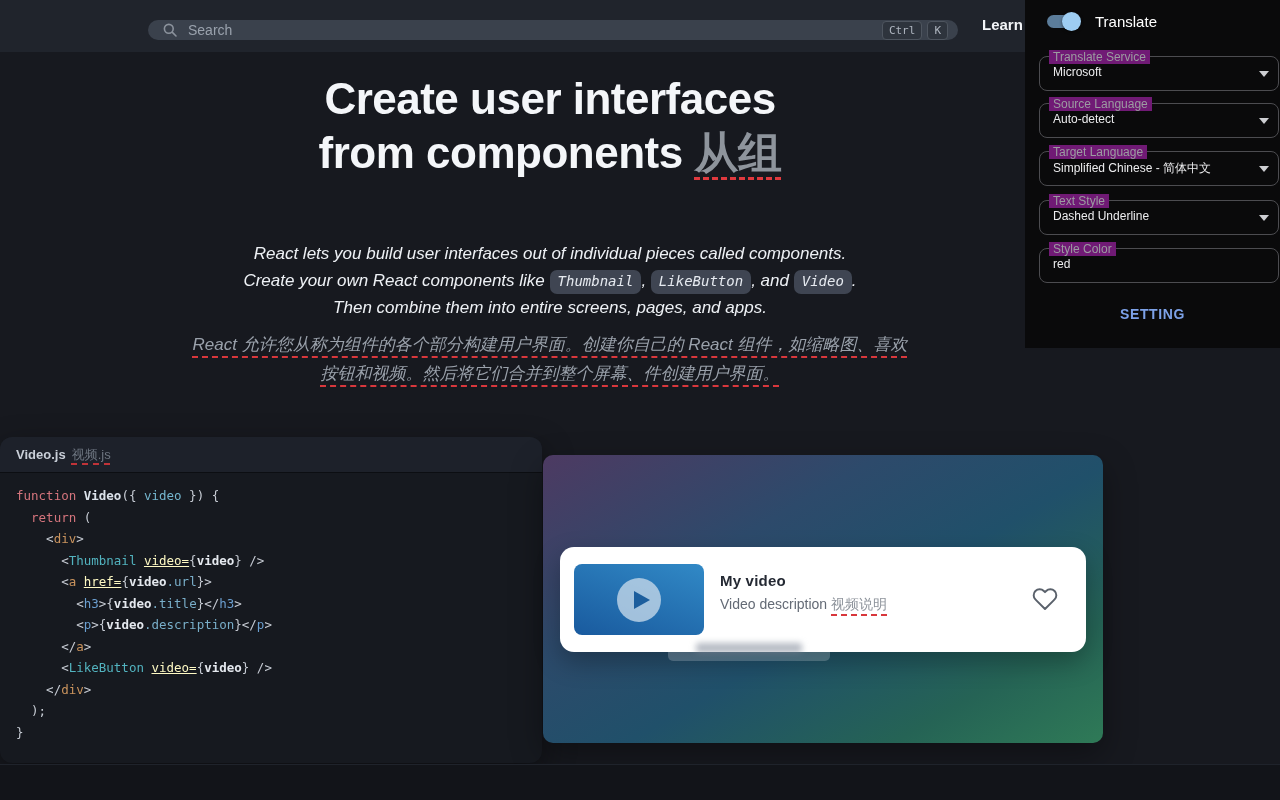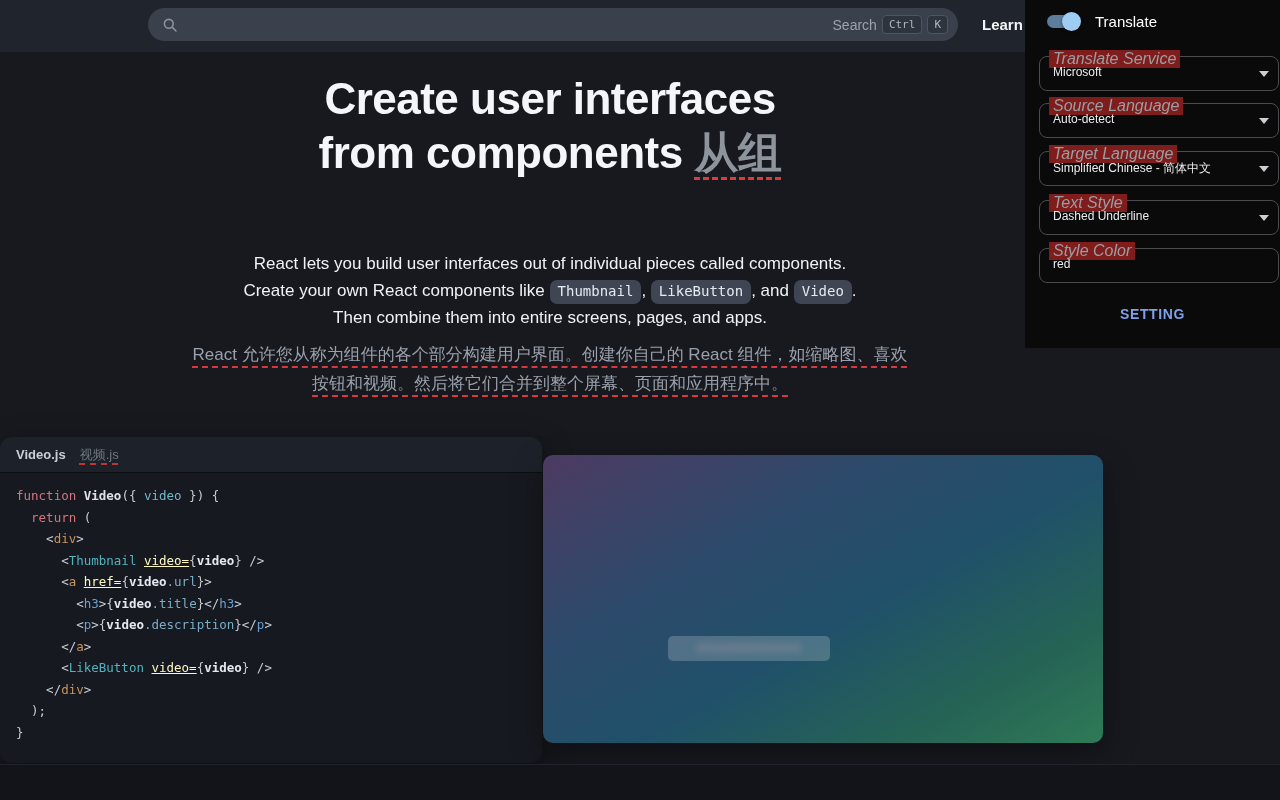--- a/index.html
+++ b/index.html
@@ -10,23 +10,23 @@
     position:relative;
     color:#eef1f5;
   }
 
   
   .navbar {
     position:absolute; top:0; left:0; width:1280px; height:52px;
     background:#20242c;
   }
   .search-pill {
-    position:absolute; left:148px; top:8px; width:810px; height:33px;
+    position:absolute; left:148px; top:20px; width:810px; height:20px;
     background:#3a414c; border-radius:17px;
-    display:flex; align-items:center; padding:0 10px 0 14px;text-align:right;
+    display:flex; align-items:center; padding:0 10px 0 14px;
   }
   .search-pill .mag { width:16px; height:16px; margin-right:10px; flex:0 0 auto; }
   .search-placeholder { color:#9aa2ad; font-size:14px; flex:1 1 auto; }
   .kbd {
     background:#2e343d; border:1px solid #4e555f; border-radius:4px;
     color:#aeb5bf; font-family:"DejaVu Sans Mono", monospace; font-size:11px;
     padding:2px 6px; margin-left:5px; line-height:13px;
   }
   .nav-learn {
     position:absolute; left:982px; top:16px; color:#f2f4f7; font-weight:700;
@@ -42,22 +42,22 @@
   .switch { position:relative; width:34px; height:20px; margin-right:14px; }
   .switch .track { position:absolute; left:0; top:4px; width:32px; height:13px; border-radius:7px; background:#5c7d9b; }
   .switch .thumb { position:absolute; right:0; top:1px; width:19px; height:19px; border-radius:50%; background:#9ecdf2; box-shadow:0 1px 3px rgba(0,0,0,.5); }
   .toggle-label { color:#fff; font-size:15px; font-weight:500;text-align:right; }
 
   .tfield {
     position:absolute; left:14px; width:240px; height:35px;
     border:1px solid #4c4c50; border-radius:8px;
   }
   .tfield .flabel {
-    position:absolute; top:-7px; left:9px; background:#7f1d1d; padding:0 4px;
-    font-size:16px; color:#9c9ca1; white-space:nowrap;font-style:italic;
+    position:absolute; top:-7px; left:9px; background:#701a75; padding:0 4px;
+    font-size:12px; color:#9c9ca1; white-space:nowrap;
   }
   .tfield .fvalue {
     position:absolute; left:13px; top:8px; right:24px;
     font-size:12px; color:#ececee; white-space:nowrap; overflow:hidden;
   }
   .tfield .caret {
     position:absolute; right:9px; top:14px; width:0; height:0;
     border-left:5px solid transparent; border-right:5px solid transparent;
     border-top:6px solid #cdced2;
   }
@@ -72,22 +72,22 @@
     font-size:44px; font-weight:700; line-height:54px; color:#f4f6f9;
     letter-spacing:-0.5px;
   }
   .cn-dashed {
     color:#8e949c;
     text-decoration-line:underline; text-decoration-style:dashed;
     text-decoration-color:#e0393e; text-decoration-thickness:2.5px;
     text-underline-offset:9px;
   }
   .hero-para {
-    position:absolute; left:190px; top:250px; width:720px; text-align:center;
-    font-size:17px; font-weight:500; line-height:27px; color:#eef1f5;
+    position:absolute; left:190px; top:240px; width:720px; text-align:center;
+    font-size:17px; font-weight:500; line-height:27px; color:#eef1f5;font-style:italic;
   }
   .hero-para .codechip {
     background:#3f4552; color:#e6eaf0; border-radius:7px;
     font-family:"DejaVu Sans Mono", monospace; font-size:14px;
     padding:2px 8px 3px; display:inline-block; line-height:19px;
   }
   .hero-cn {
     margin-top:9px; font-size:17px; font-weight:400; line-height:29px;
     color:#9aa1ab;
     text-decoration-line:underline; text-decoration-style:dashed;
@@ -97,21 +97,21 @@
 
   
   .editor {
     position:absolute; left:0; top:437px; width:542px; height:326px;
     background:#16191f; border-radius:12px;
     box-shadow:0 12px 32px rgba(0,0,0,.45);
     overflow:hidden;
   }
   .editor-tabbar {
     height:36px; background:#1d212a; border-bottom:1px solid #0c0e12;
-    display:flex; align-items:center; padding-left:16px;gap:8px;
+    display:flex; align-items:center; padding-left:16px;
   }
   .tab-en { color:#c9cfd8; font-weight:700; font-size:13px; }
   .tab-cn {
     color:#6e7681; font-size:13px; margin-left:6px;
     text-decoration-line:underline; text-decoration-style:dashed;
     text-decoration-color:#c03338; text-decoration-thickness:2px;
     text-underline-offset:5px;
   }
   .code-area {
     padding:12px 0 0 16px;
@@ -227,30 +227,45 @@
 </div>
 
 <h1 class="hero-title"><span>Create user interfaces</span><br>
 <span>from components </span><span class="cn-dashed">从组</span><br>
 </h1>
 
 <div class="hero-para">
   <span>React lets you build user interfaces out of individual pieces called components.</span><br>
   <span>Create your own React components like </span><span class="codechip">Thumbnail</span><span>, </span><span class="codechip">LikeButton</span><span>, and </span><span class="codechip">Video</span><span>.</span><br>
   <span>Then combine them into entire screens, pages, and apps.</span>
-  <div class="hero-cn">React 允许您从称为组件的各个部分构建用户界面。创建你自己的 React 组件，如缩略图、喜欢按钮和视频。然后将它们合并到整个屏幕、页面和应用程序中。</div>
+  <div class="hero-cn">React 允许您从称为组件的各个部分构建用户界面。创建你自己的 React 组件，如缩略图、喜欢按钮和视频。然后将它们合并到整个屏幕、件创建用户界面。</div>
 </div>
 
 <div class="editor">
   <div class="editor-tabbar">
     <span class="tab-en">Video.js</span>
     <span class="tab-cn">视频.js</span>
   </div>
   <div class="code-area" id="code-area"><div><span class="c-kw">function </span><span class="c-fn">Video</span><span class="c-punc">({ </span><span class="c-param">video</span><span class="c-punc"> }) {</span></div><div><span class="c-punc">  </span><span class="c-kw">return</span><span class="c-punc"> (</span></div><div><span class="c-punc">    &lt;</span><span class="c-tago">div</span><span class="c-punc">&gt;</span></div><div><span class="c-punc">      &lt;</span><span class="c-cmp">Thumbnail</span><span class="c-punc"> </span><span class="c-attr">video=</span><span class="c-punc">{</span><span class="c-var">video</span><span class="c-punc">} /&gt;</span></div><div><span class="c-punc">      &lt;</span><span class="c-tago">a</span><span class="c-punc"> </span><span class="c-attr">href=</span><span class="c-punc">{</span><span class="c-var">video</span><span class="c-prop">.url</span><span class="c-punc">}&gt;</span></div><div><span class="c-punc">        &lt;</span><span class="c-tagb">h3</span><span class="c-punc">&gt;{</span><span class="c-var">video</span><span class="c-prop">.title</span><span class="c-punc">}&lt;/</span><span class="c-tagb">h3</span><span class="c-punc">&gt;</span></div><div><span class="c-punc">        &lt;</span><span class="c-tagb">p</span><span class="c-punc">&gt;{</span><span class="c-var">video</span><span class="c-prop">.description</span><span class="c-punc">}&lt;/</span><span class="c-tagb">p</span><span class="c-punc">&gt;</span></div><div><span class="c-punc">      &lt;/</span><span class="c-tago">a</span><span class="c-punc">&gt;</span></div><div><span class="c-punc">      &lt;</span><span class="c-cmp">LikeButton</span><span class="c-punc"> </span><span class="c-attr">video=</span><span class="c-punc">{</span><span class="c-var">video</span><span class="c-punc">} /&gt;</span></div><div><span class="c-punc">    &lt;/</span><span class="c-tago">div</span><span class="c-punc">&gt;</span></div><div><span class="c-punc">  );</span></div><div><span class="c-punc">}</span></div></div>
 </div>
 
 <div class="preview">
+  <div class="video-card">
+    <div class="vthumb">
+      <svg width="46" height="46" viewBox="0 0 46 46">
+        <circle cx="23" cy="23" r="22" fill="#c3d7e8" opacity="0.8"></circle>
+        <polygon points="18,14 34,23 18,32" fill="#1c5e9d"></polygon>
+      </svg>
+    </div>
+    <div class="vtext">
+      <div class="vtitle">My video</div>
+      <div class="vdesc"><span>Video description </span><span class="cn">视频说明</span></div>
+    </div>
+    <svg class="heart" viewBox="0 0 24 24">
+      <path d="M20.84 4.61a5.5 5.5 0 0 0-7.78 0L12 5.67l-1.06-1.06a5.5 5.5 0 0 0-7.78 7.78l1.06 1.06L12 21.23l7.78-7.78 1.06-1.06a5.5 5.5 0 0 0 0-7.78z" fill="none" stroke="#5a616b" stroke-width="1.8" stroke-linejoin="round"></path>
+    </svg>
+  </div>
   <div class="ghost-tooltip">
     <div class="smudge"></div>
   </div>
 </div>
 
 <div class="footer-strip"></div>
 
 </body></html>

